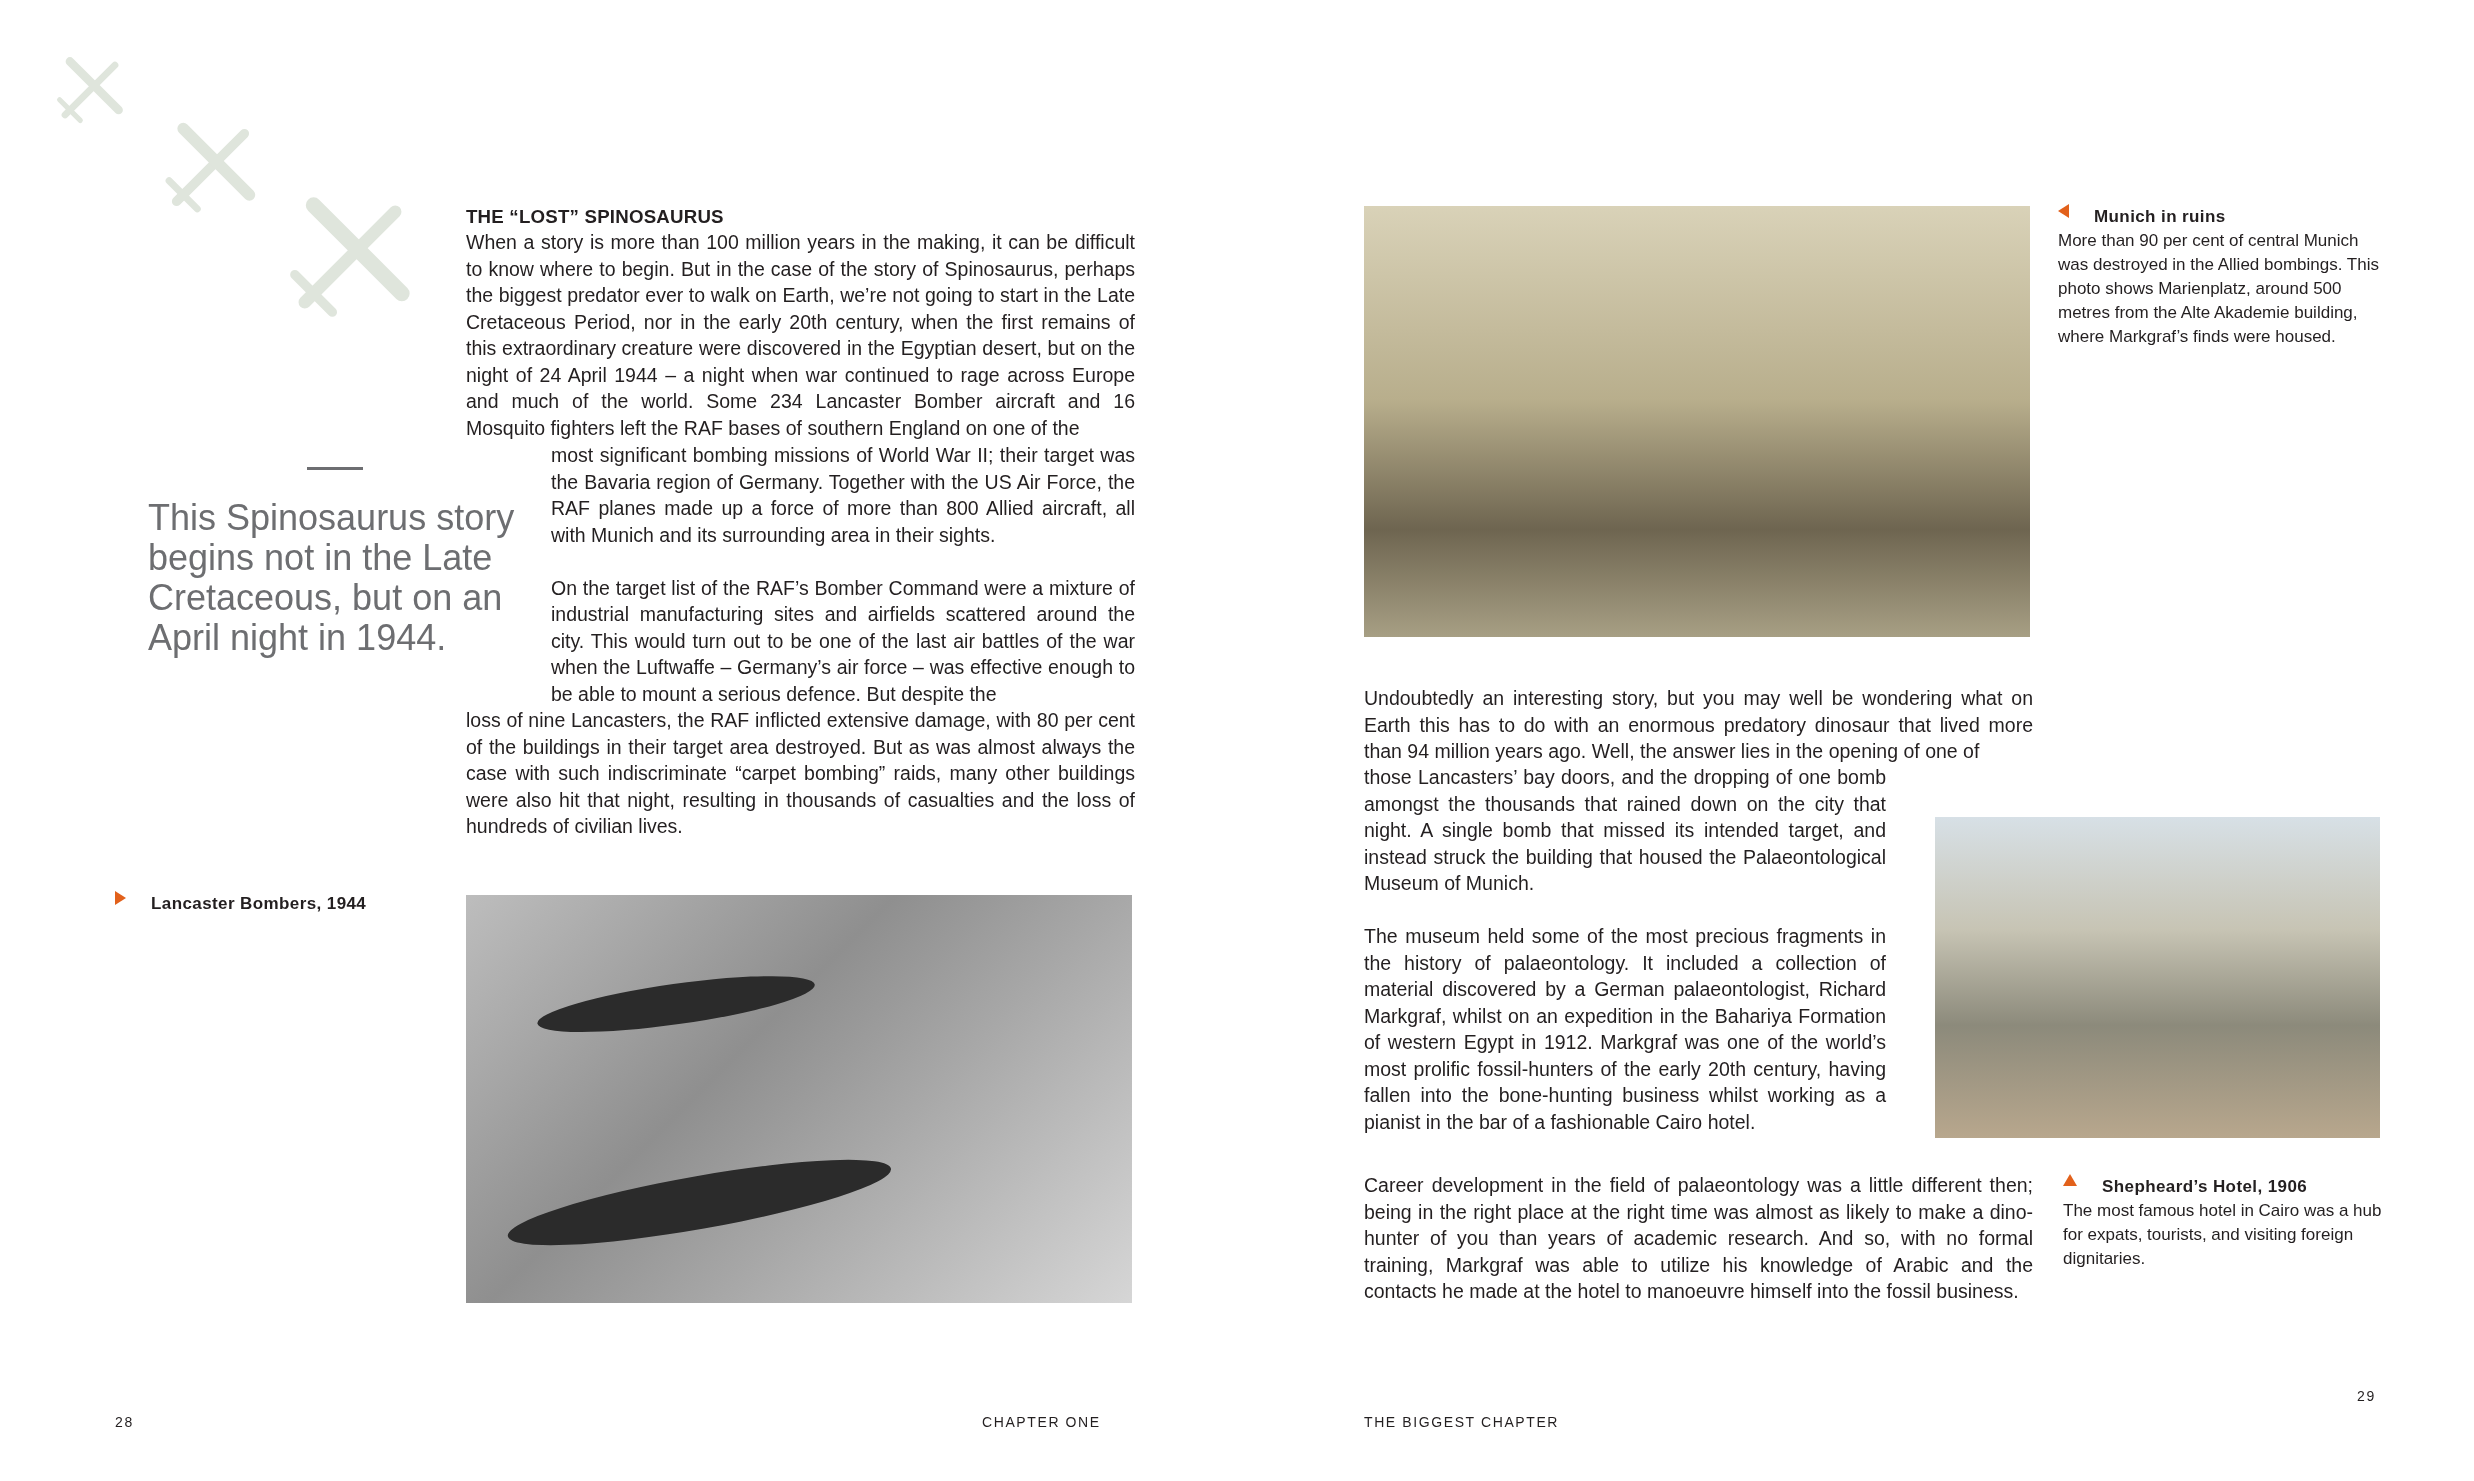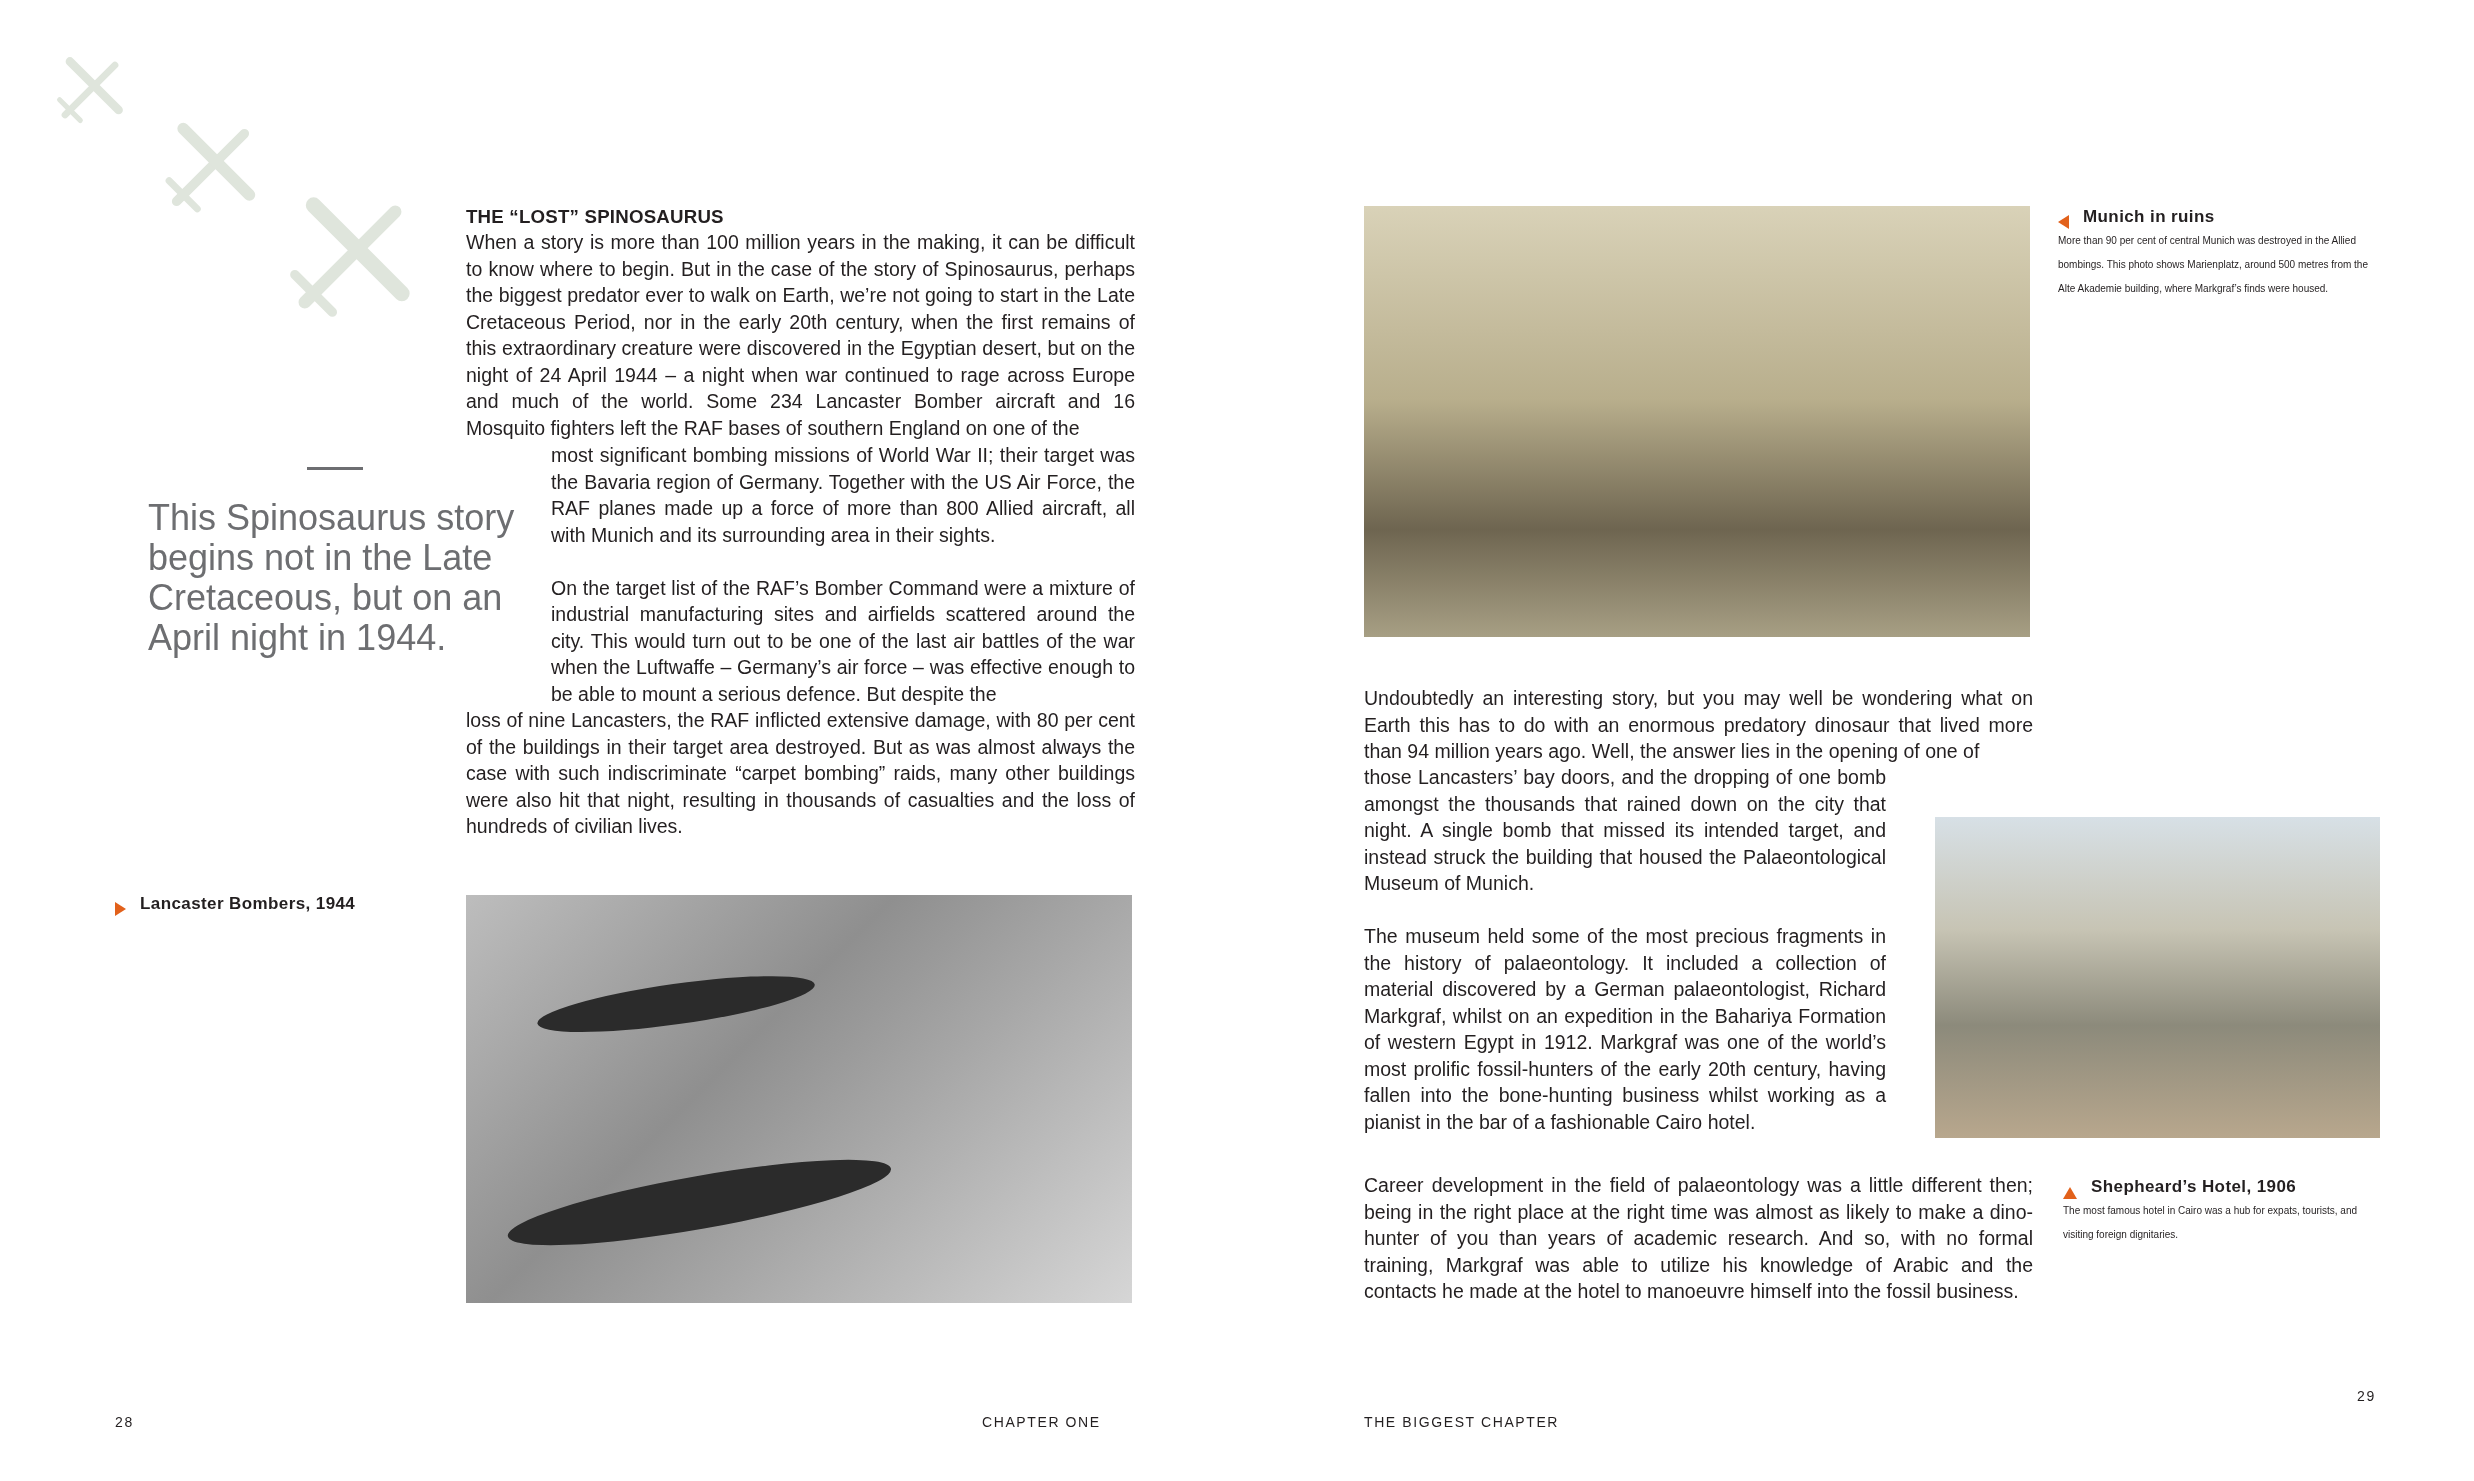--- a/index.html
+++ b/index.html
@@ -3,22 +3,22 @@
 <meta charset="utf-8">
 <style>
   html, body { margin:0; padding:0; background:#ffffff; }
   body { width:2475px; height:1481px; position:relative; overflow:hidden;
          font-family:"Liberation Sans", sans-serif; color:#231f20; }
   .abs { position:absolute; }
   .body-text { font-family:"Liberation Sans", sans-serif; font-size:19.5px; line-height:26.5px;
                text-align:justify; color:#231f20; }
   .body-text p { margin:0 0 26.5px 0; }
   .heading { font-weight:bold; font-size:18.7px; letter-spacing:0.2px; margin:0; line-height:25px; }
-  .caption-title { font-weight:bold; font-size:17px; line-height:25px; letter-spacing:0.4px; display:flex; align-items:flex-end; gap:14px; }
-  .caption-body { font-size:10px; line-height:24px; color:#231f20; }
+  .caption-title { font-weight:bold; font-size:17px; line-height:25px; letter-spacing:0.4px; display:flex; align-items:flex-start; gap:25px; }
+  .caption-body { font-size:17px; line-height:24px; color:#231f20; }
   .tri { width:0; height:0; display:inline-block; }
   .tri-right { border-top:7px solid transparent; border-bottom:7px solid transparent; border-left:11px solid #e2611b; }
   .tri-left  { border-top:7px solid transparent; border-bottom:7px solid transparent; border-right:11px solid #e2611b; }
   .tri-up    { border-left:7.8px solid transparent; border-right:7.8px solid transparent; border-bottom:12.5px solid #e2611b; }
   .pullquote { font-size:36px; line-height:40px; color:#6d6e71; text-align:left; }
   .pq-rule { width:56px; height:3.1px; background:#6d6e71; margin:0 auto 28px auto; }
   .footer { font-size:14px; letter-spacing:1.6px; color:#231f20; }
   .photo { overflow:hidden; }
   .plane { position:absolute; }
 </style>

